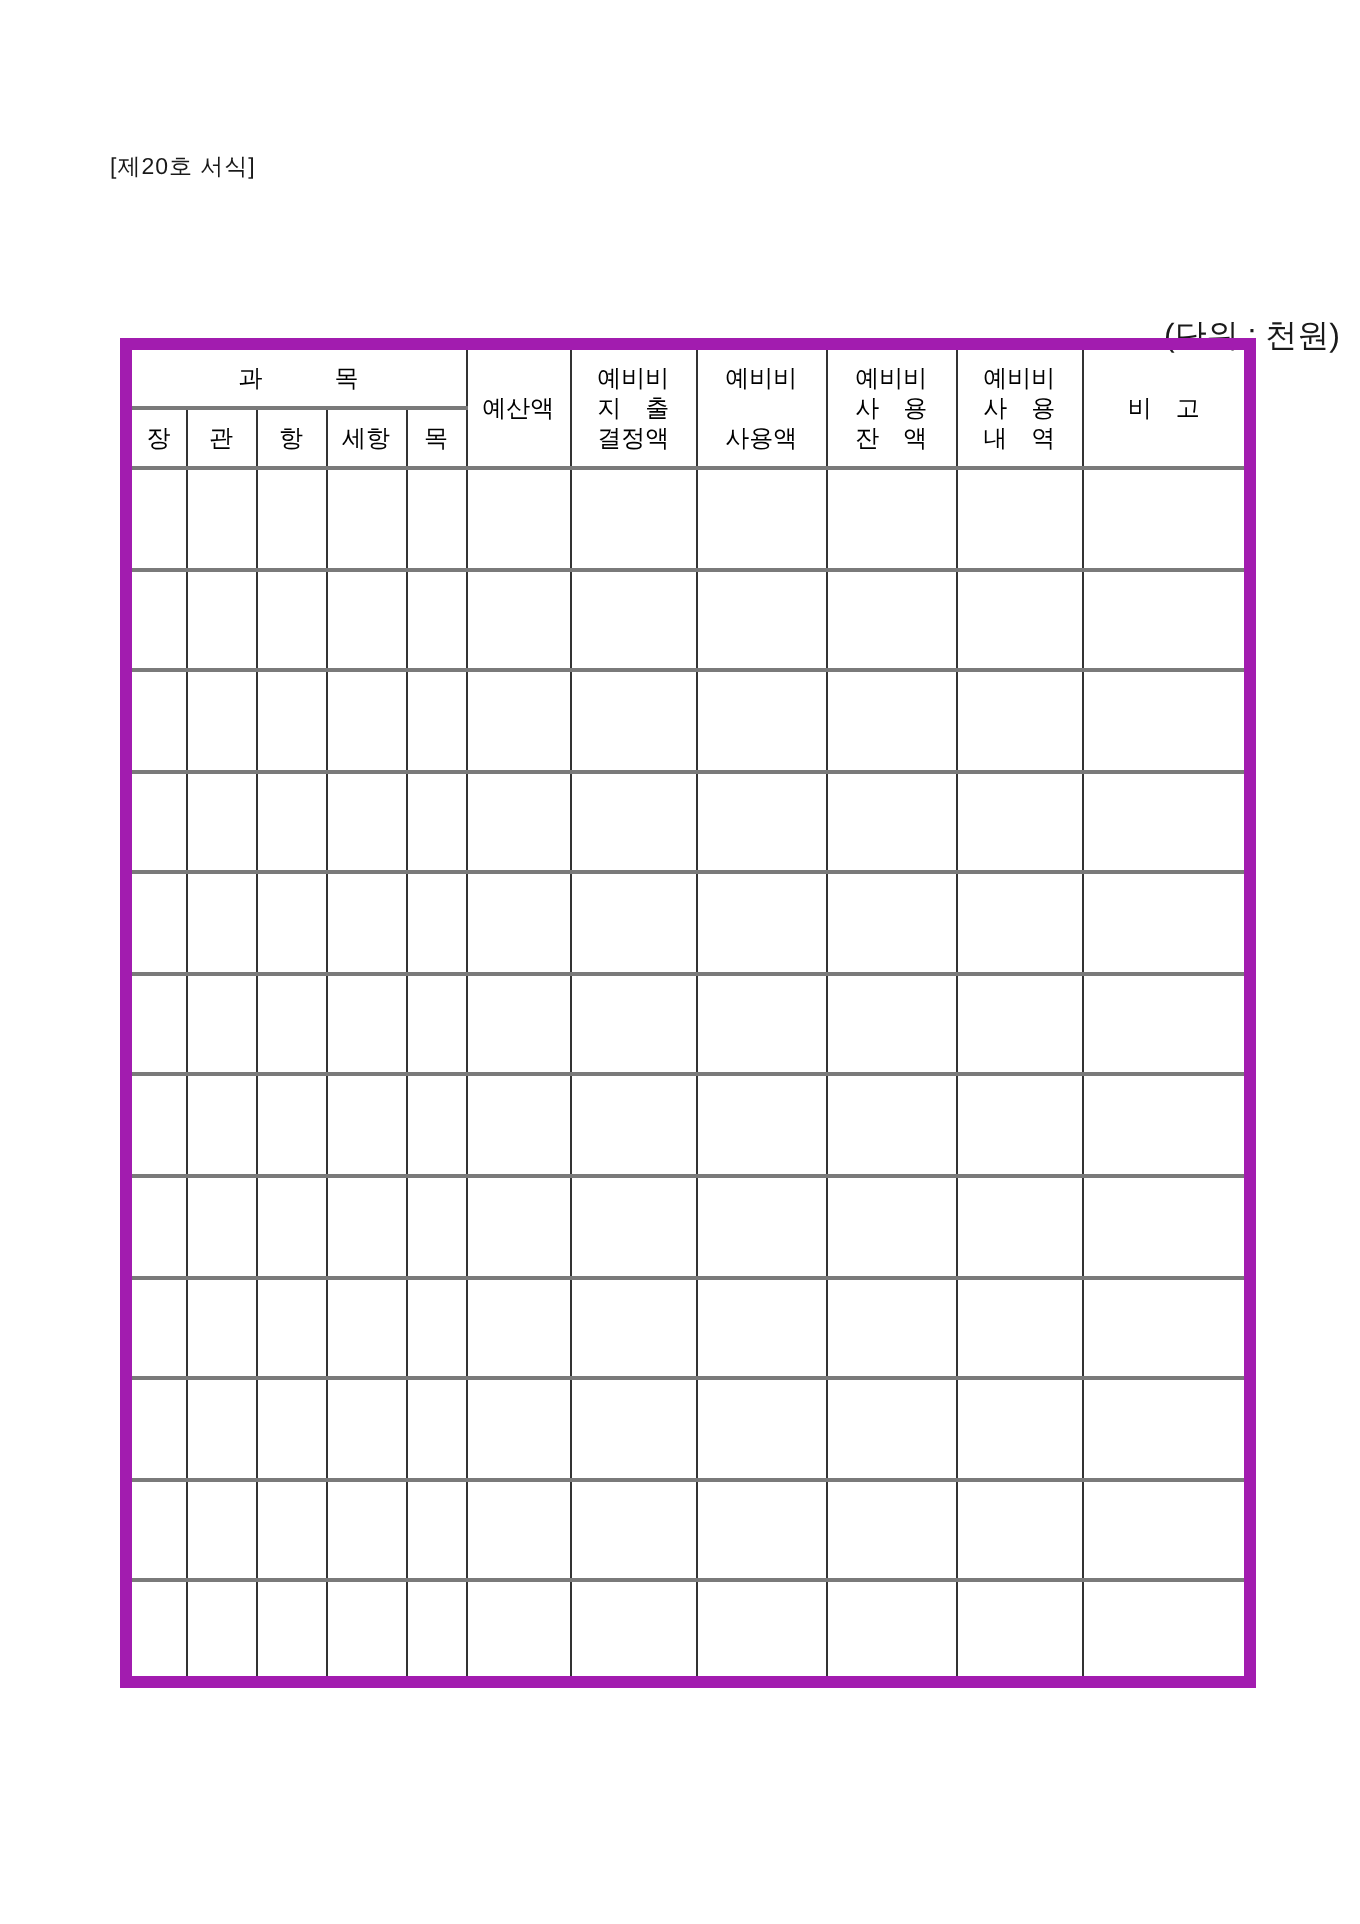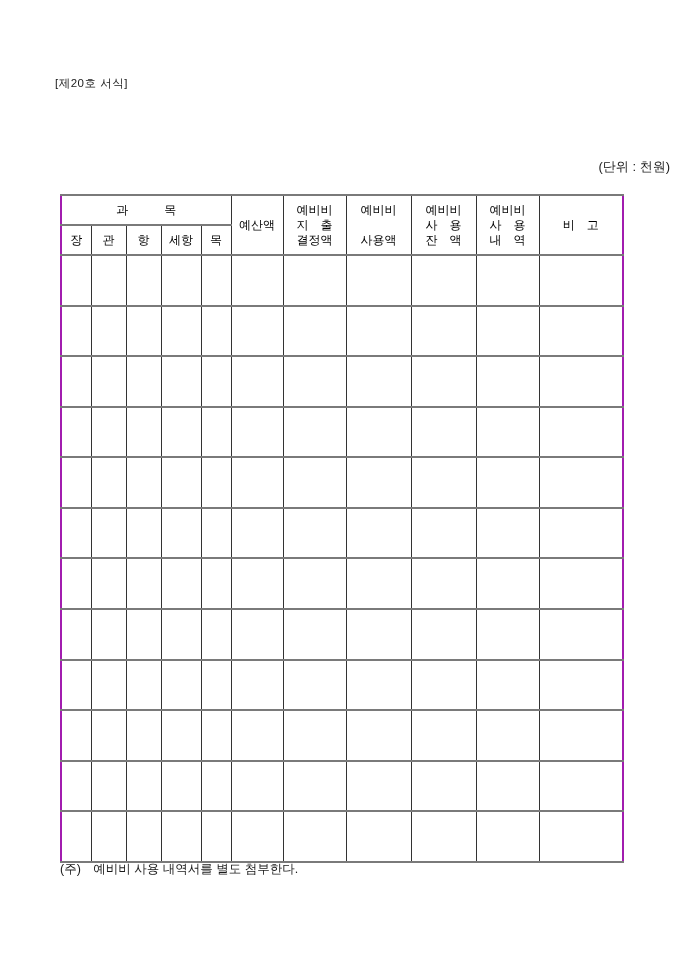--- a/index.html
+++ b/index.html
@@ -18,27 +18,27 @@
   }
   .title {
     position:absolute; left:0; right:0; top:99px; margin:0;
     text-align:center;
     font-family:"Liberation Serif", serif;
     font-size:26px; font-weight:bold; letter-spacing:4px;
     color:#000000; white-space:pre;
   }
   .unit {
     position:absolute; right:40px; top:158px;
-    font-size:13px; color:#1a1a1a;
+    font-size:16px; color:#1a1a1a;
   }
   table.form-table {
-    position:absolute; left:60px; top:194px;
+    position:absolute; left:60px; top:169px;
     width:562px; height:667px;
     border-collapse:collapse; table-layout:fixed;
-    border:2px solid #a21caf;
+    border:6px solid #a21caf;
   }
   .form-table th, .form-table td {
     border-left:1px solid #333333;
     border-right:1px solid #333333;
     border-top:2px solid #7a7a7a;
     border-bottom:2px solid #7a7a7a;
     padding:0; margin:0;
   }
   .form-table thead th {
     font-size:12px; font-weight:normal; color:#000000;
@@ -259,15 +259,14 @@
           <td></td>
           <td></td>
           <td></td>
           <td></td>
           <td></td>
           <td></td>
         </tr>
       </tbody>
   </table>
 
-  <div class="footnote">(주)　예비비 사용 내역서를 별도 첨부한다.</div>
 
 </div>
 
 </body></html>

